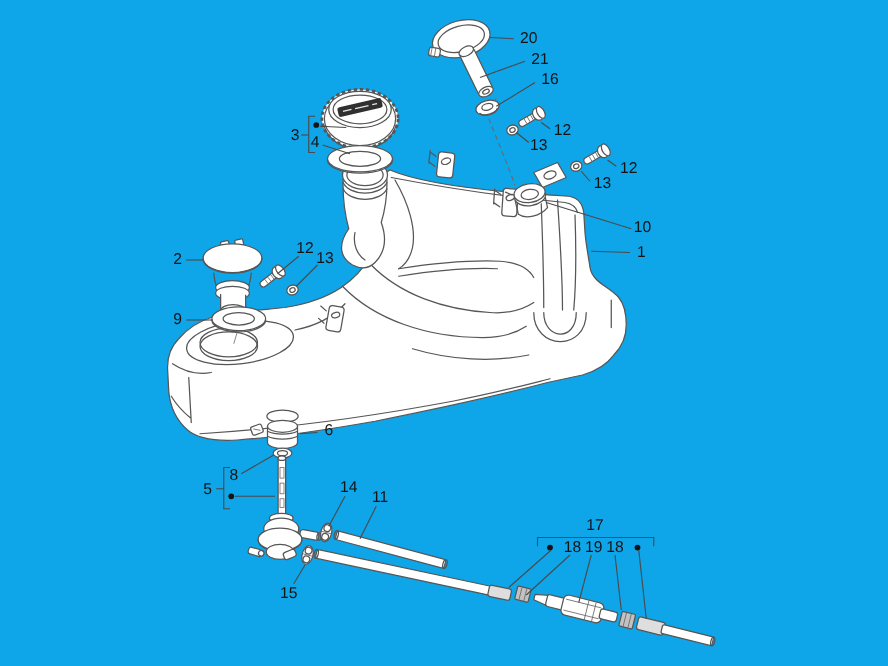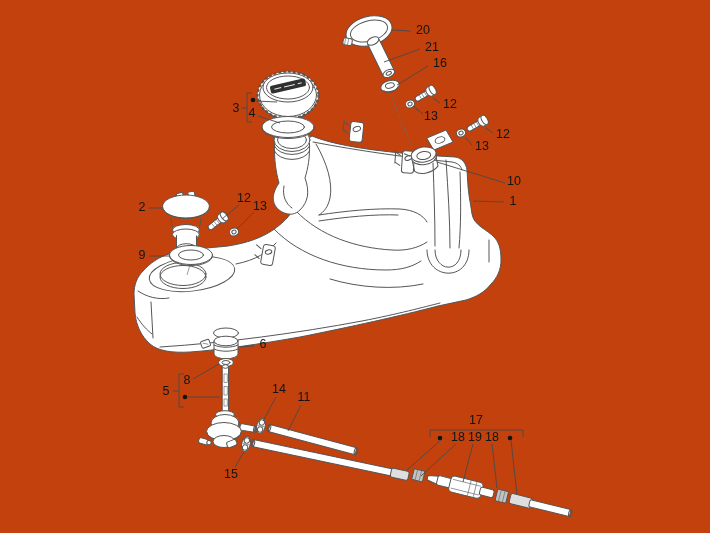--- a/index.html
+++ b/index.html
@@ -1,16 +1,16 @@
 <!DOCTYPE html>
 <html><head>
 <meta charset="utf-8">
 <style>
   html,body{margin:0;padding:0;background:#fff;}
-  .stage{position:relative;width:710px;height:533px;background:#c2410c;overflow:hidden;}
+  .stage{position:relative;width:710px;height:533px;background:#0ea5e9;overflow:hidden;}
   svg{display:block;}
   .ink{stroke:#565656;stroke-width:1;fill:none;stroke-linecap:round;stroke-linejoin:round;}
   .inkf{stroke:#565656;stroke-width:1;fill:#ffffff;stroke-linecap:round;stroke-linejoin:round;}
   .thin{stroke:#6a6a6a;stroke-width:.65;fill:none;}
   .gray{stroke:#565656;stroke-width:1;fill:#c2c2c2;}
   .lgray{stroke:#565656;stroke-width:1;fill:#dedede;}
   .dash{stroke:#6a6a6a;stroke-width:.9;fill:none;stroke-dasharray:4 3;}
   .leader{fill:none;}
   .bracket{fill:none;}
   text.callout{text-anchor:middle;dominant-baseline:middle;}

